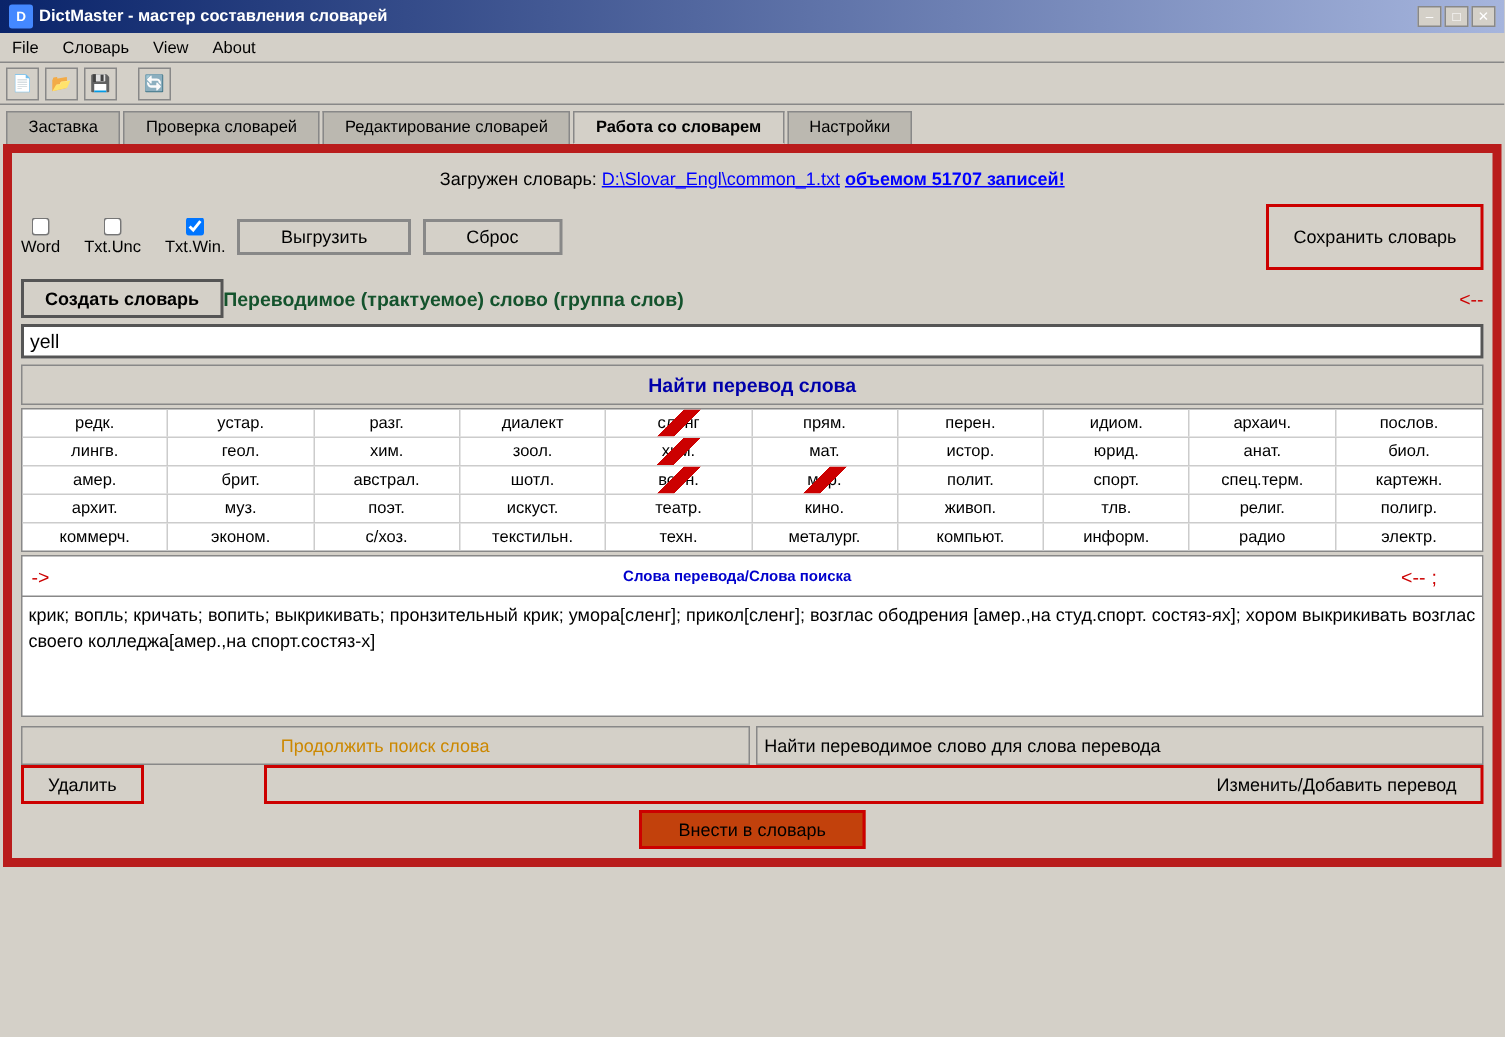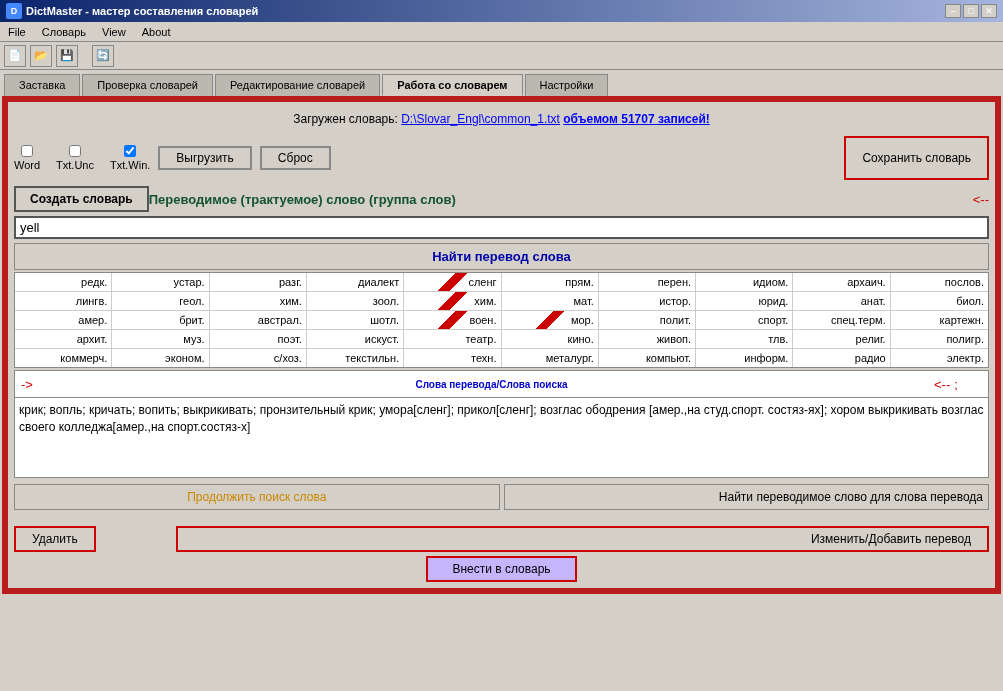--- a/index.html
+++ b/index.html
@@ -146,21 +146,21 @@
       flex-direction: column;
       align-items: center;
       gap: 2px;
       font-size: 11px;
     }
     .checkbox-item input { width: 12px; height: 12px; }
 
     .btn {
       background: #d4d0c8;
       border: 2px solid #888;
-      padding: 3px 16px;
+      padding: 3px 27px;
       cursor: pointer;
       font-size: 12px;
     }
     .btn-red-border {
       border: 2px solid #cc0000;
       background: #d4d0c8;
       padding: 13px 16px;
       cursor: pointer;
       font-size: 12px;
     }
@@ -223,21 +223,21 @@
       display: grid;
       grid-template-columns: repeat(10, 1fr);
       border-bottom: 1px solid #ccc;
     }
     .grid-row:last-child { border-bottom: none; }
     .grid-cell {
       padding: 3px 4px;
       border-right: 1px solid #ccc;
       font-size: 11px;
       cursor: pointer;
-      text-align: right;
+      text-align: center;
       color: #000;
       white-space: nowrap;
     }
     .grid-cell:last-child { border-right: none; }
 
     
     .translation-area-row {
       display: flex;
       align-items: center;
       border: 1px solid #888;
@@ -295,28 +295,28 @@
       text-align: center;
       color: #cc8800;
       font-size: 12px;
       cursor: pointer;
     }
     .find-translatable-btn {
       flex: 1;
       background: #d4d0c8;
       border: 1px solid #888;
       padding: 5px;
-      text-align: right;
+      text-align: left;
       font-size: 12px;
       cursor: pointer;
     }
 
     .bottom-row2 {
       display: flex;
-      margin-top: 16px;
+      margin-top: 0;
       gap: 80px;
       align-items: center;
     }
     .delete-btn {
       border: 2px solid #cc0000;
       background: #d4d0c8;
       padding: 4px 16px;
       font-size: 12px;
       cursor: pointer;
     }
@@ -330,21 +330,21 @@
       text-align: right;
     }
 
     .bottom-row3 {
       display: flex;
       justify-content: center;
       margin-top: 4px;
     }
     .insert-dict-btn {
       border: 2px solid #cc0000;
-      background: #c4b5fd;
+      background: #c2410c;
       padding: 4px 24px;
       font-size: 12px;
       cursor: pointer;
       text-align: center;
     }
 
     
     .with-diagonal {
       position: relative;
       overflow: hidden;

